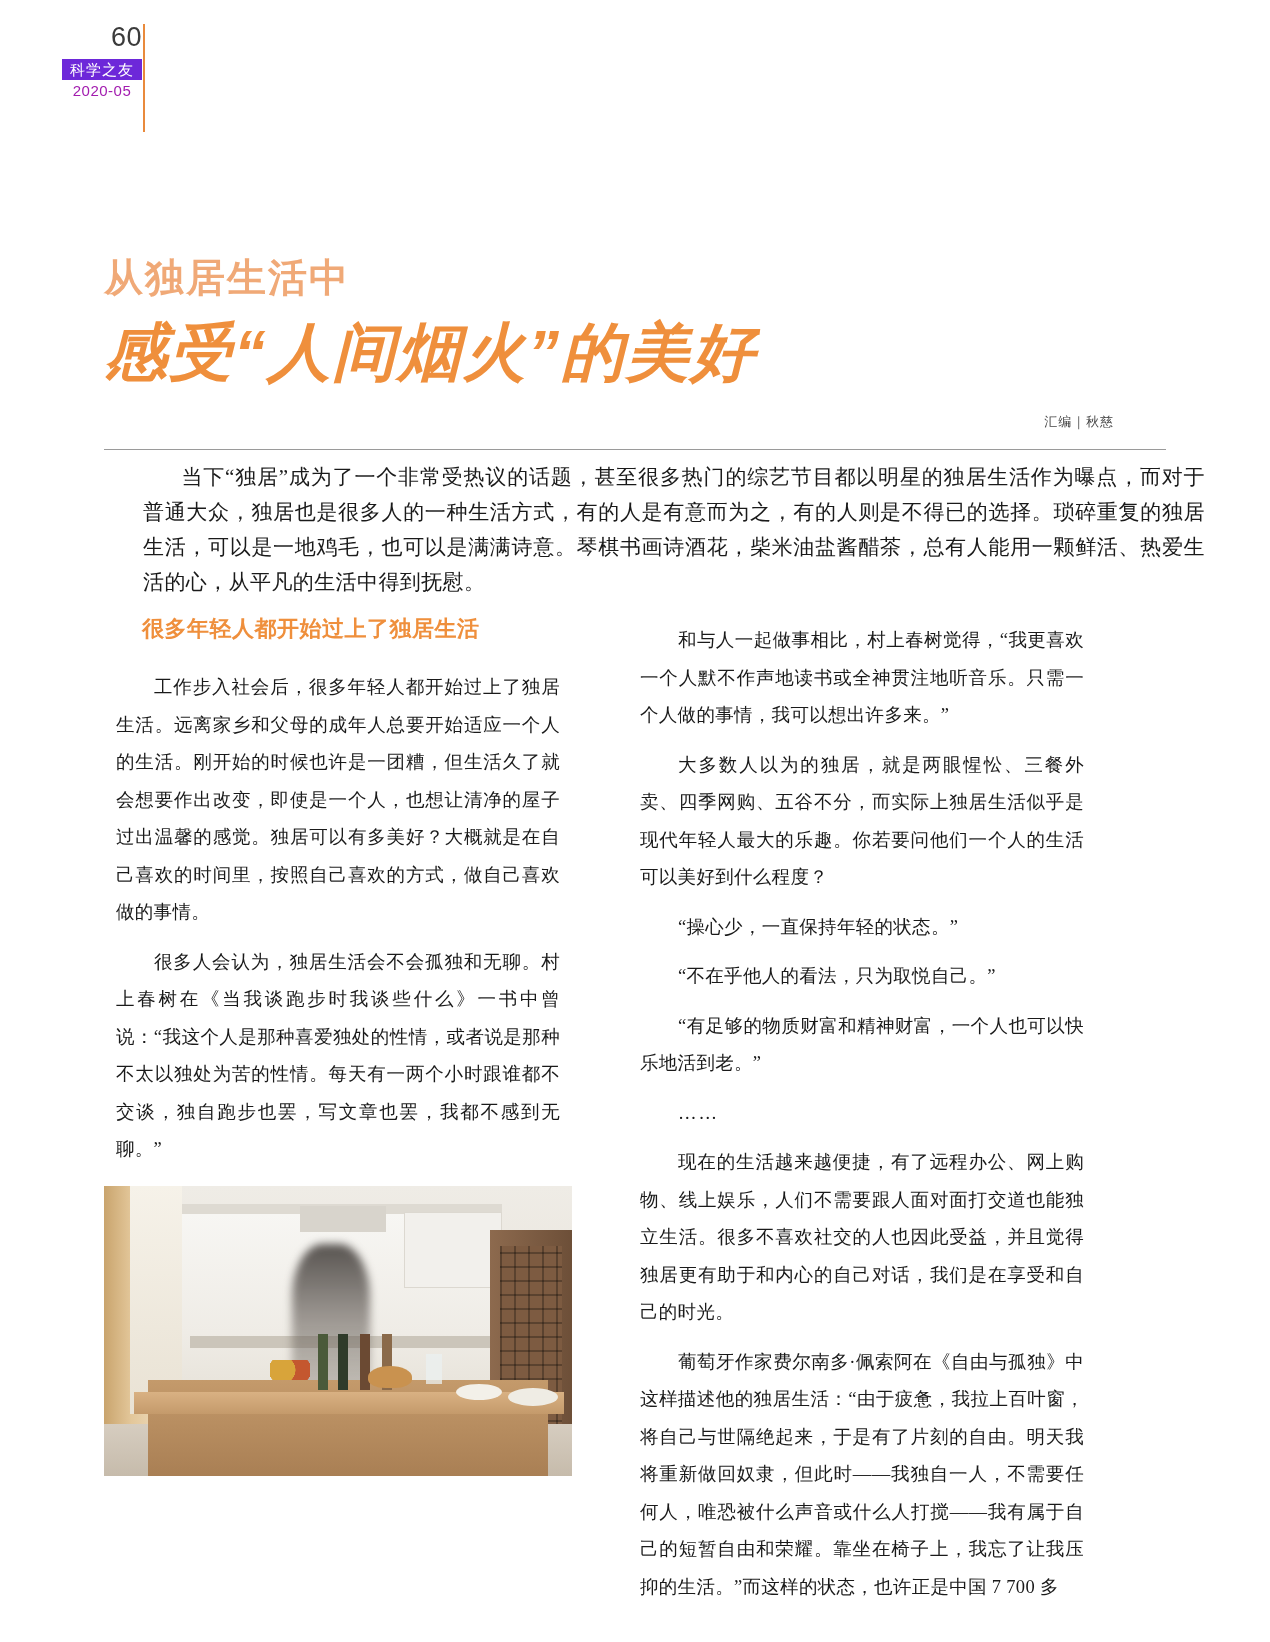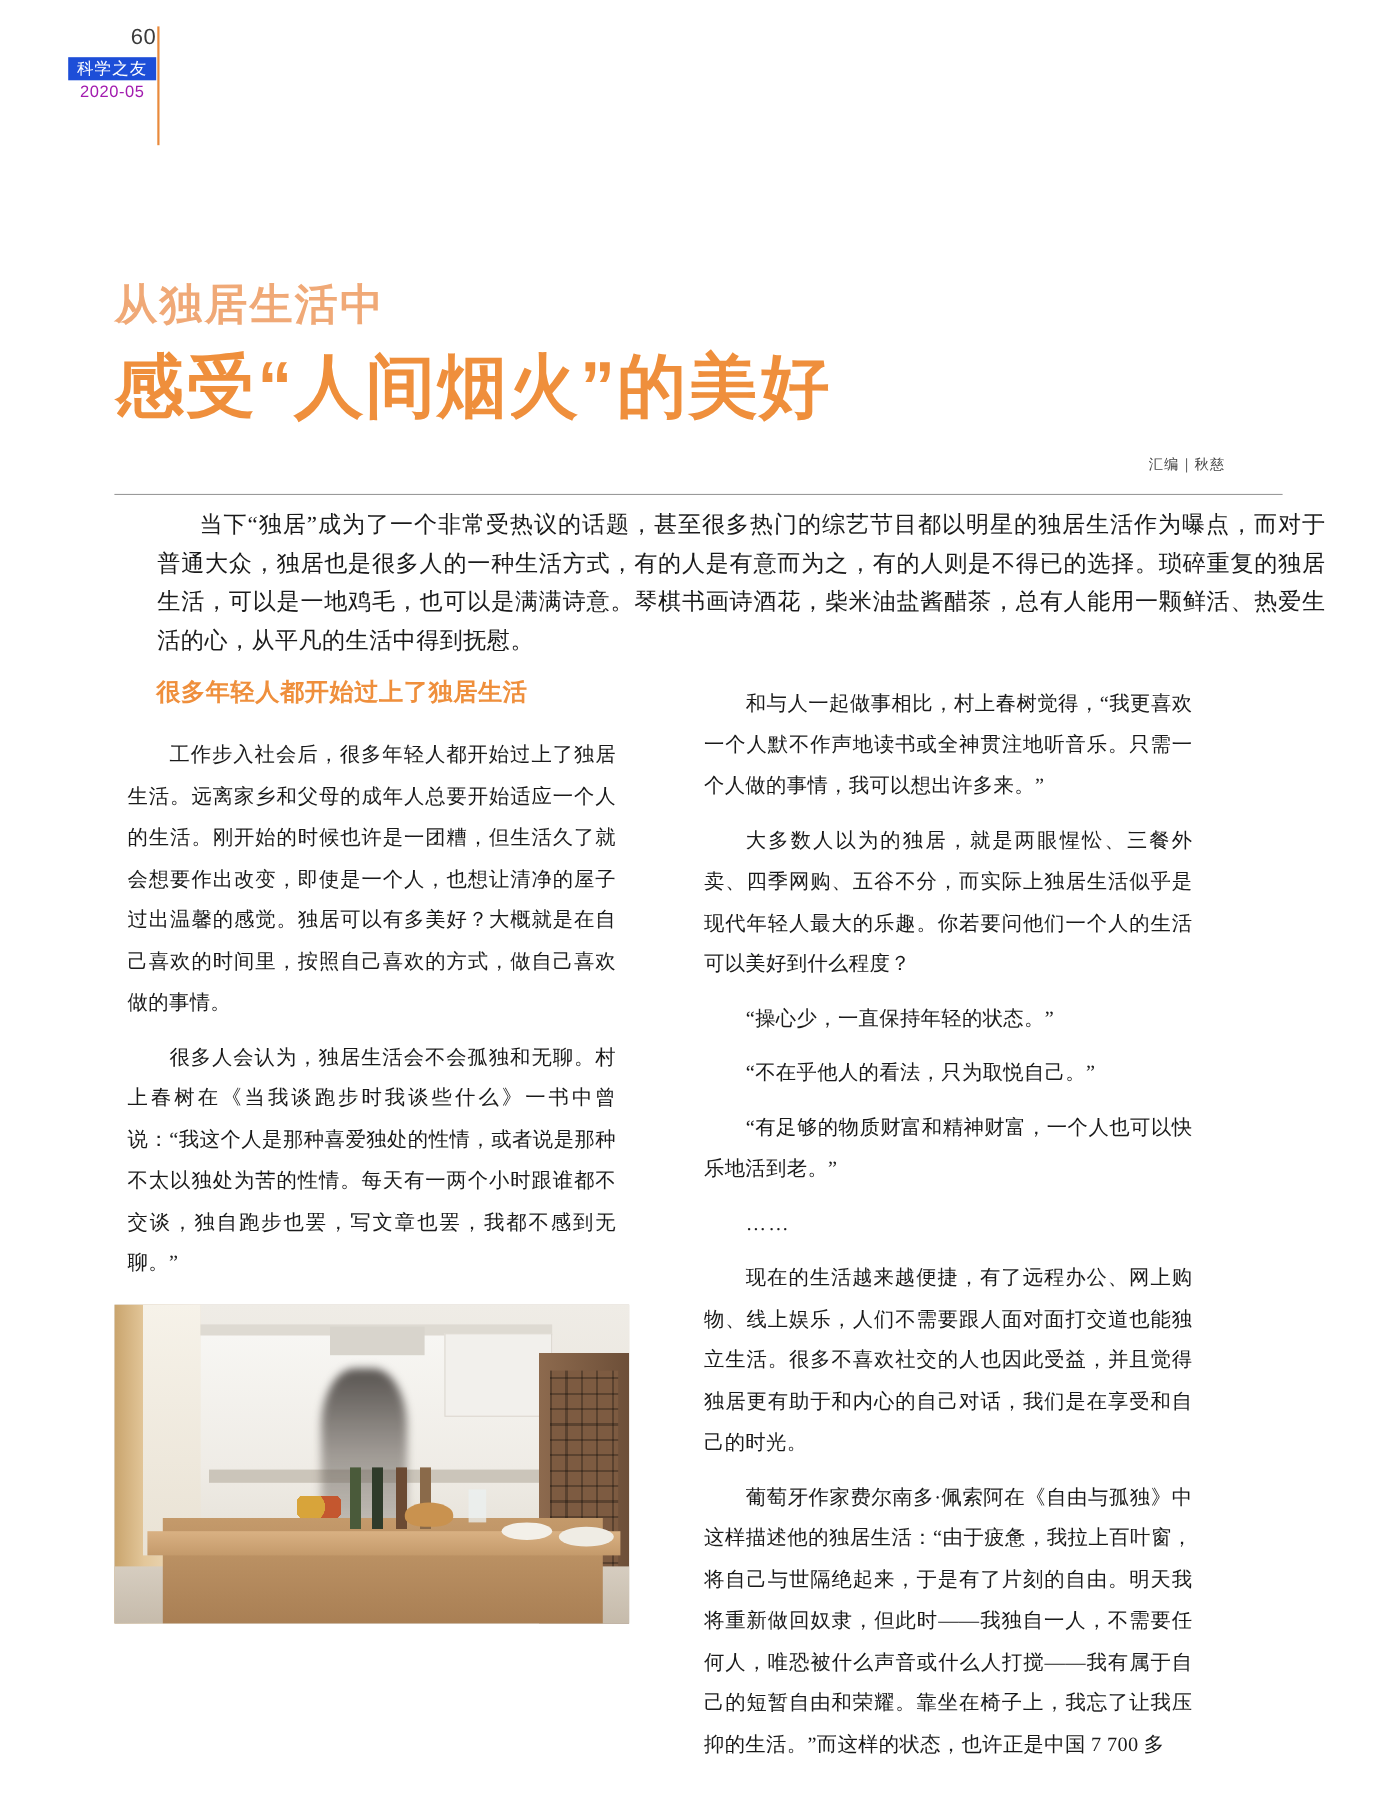--- a/index.html
+++ b/index.html
@@ -26,30 +26,30 @@
   .folio-rule-v {
     position: absolute;
     left: 143px;
     top: 24px;
     width: 2px;
     height: 108px;
     background: #e98a3c;
   }
   .folio-number {
     font-family: "Liberation Sans", sans-serif;
-    font-size: 20px;
+    font-size: 27px;
     color: #3b3b3b;
     text-align: right;
     line-height: 1;
     padding-right: 10px;
     letter-spacing: 0.5px;
   }
   .folio-badge {
     margin-top: 8px;
-    background: #1d4ed8;
+    background: #6d28d9;
     color: #ffffff;
     font-size: 15px;
     line-height: 21px;
     text-align: center;
     letter-spacing: 1px;
     font-family: "Liberation Sans", sans-serif;
     width: 80px;
   }
   .folio-date {
     margin-top: 2px;
@@ -77,20 +77,21 @@
     letter-spacing: 2px;
   }
   .title-line-2 {
     font-family: "Liberation Sans", sans-serif;
     font-weight: bold;
     font-size: 63px;
     line-height: 74px;
     color: #ef8f3c;
     letter-spacing: 2px;
     margin-top: 4px;
+    font-style: italic;
   }
   .byline {
     position: absolute;
     right: 0;
     top: 168px;
     font-size: 13px;
     color: #444;
     letter-spacing: 1px;
   }
 

